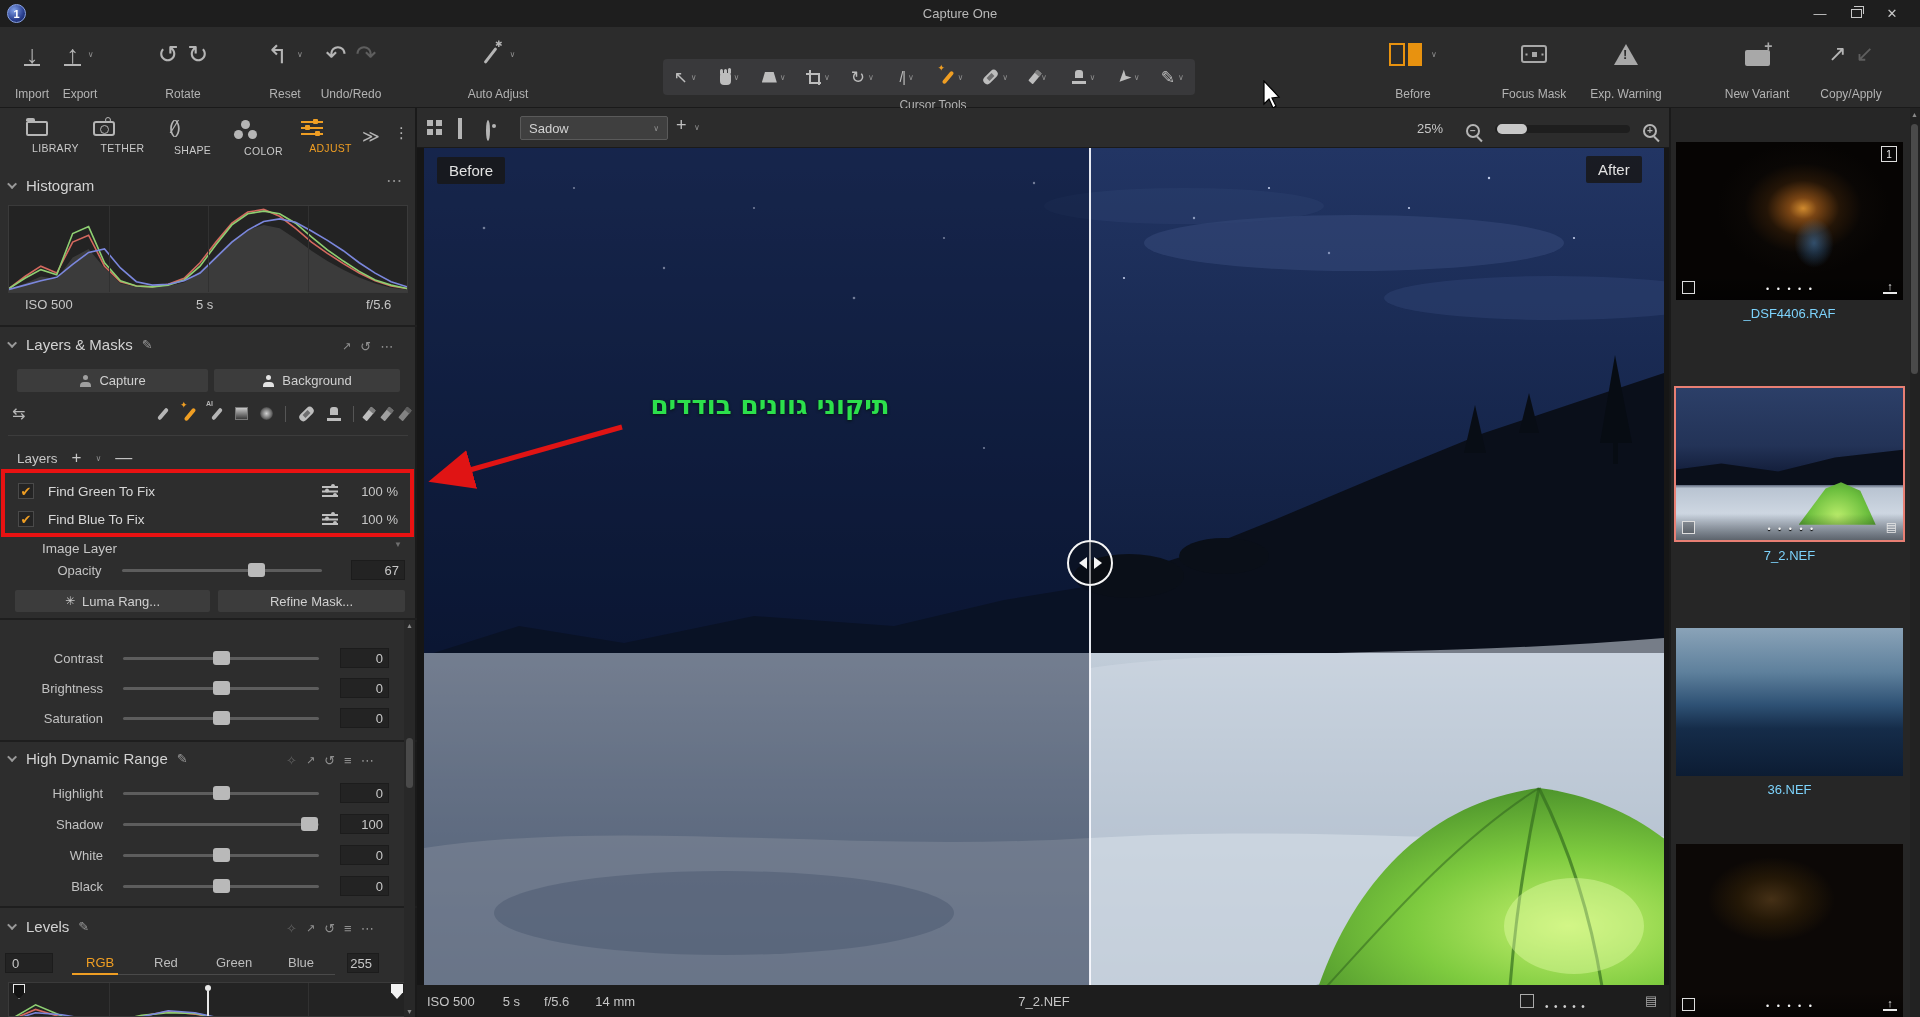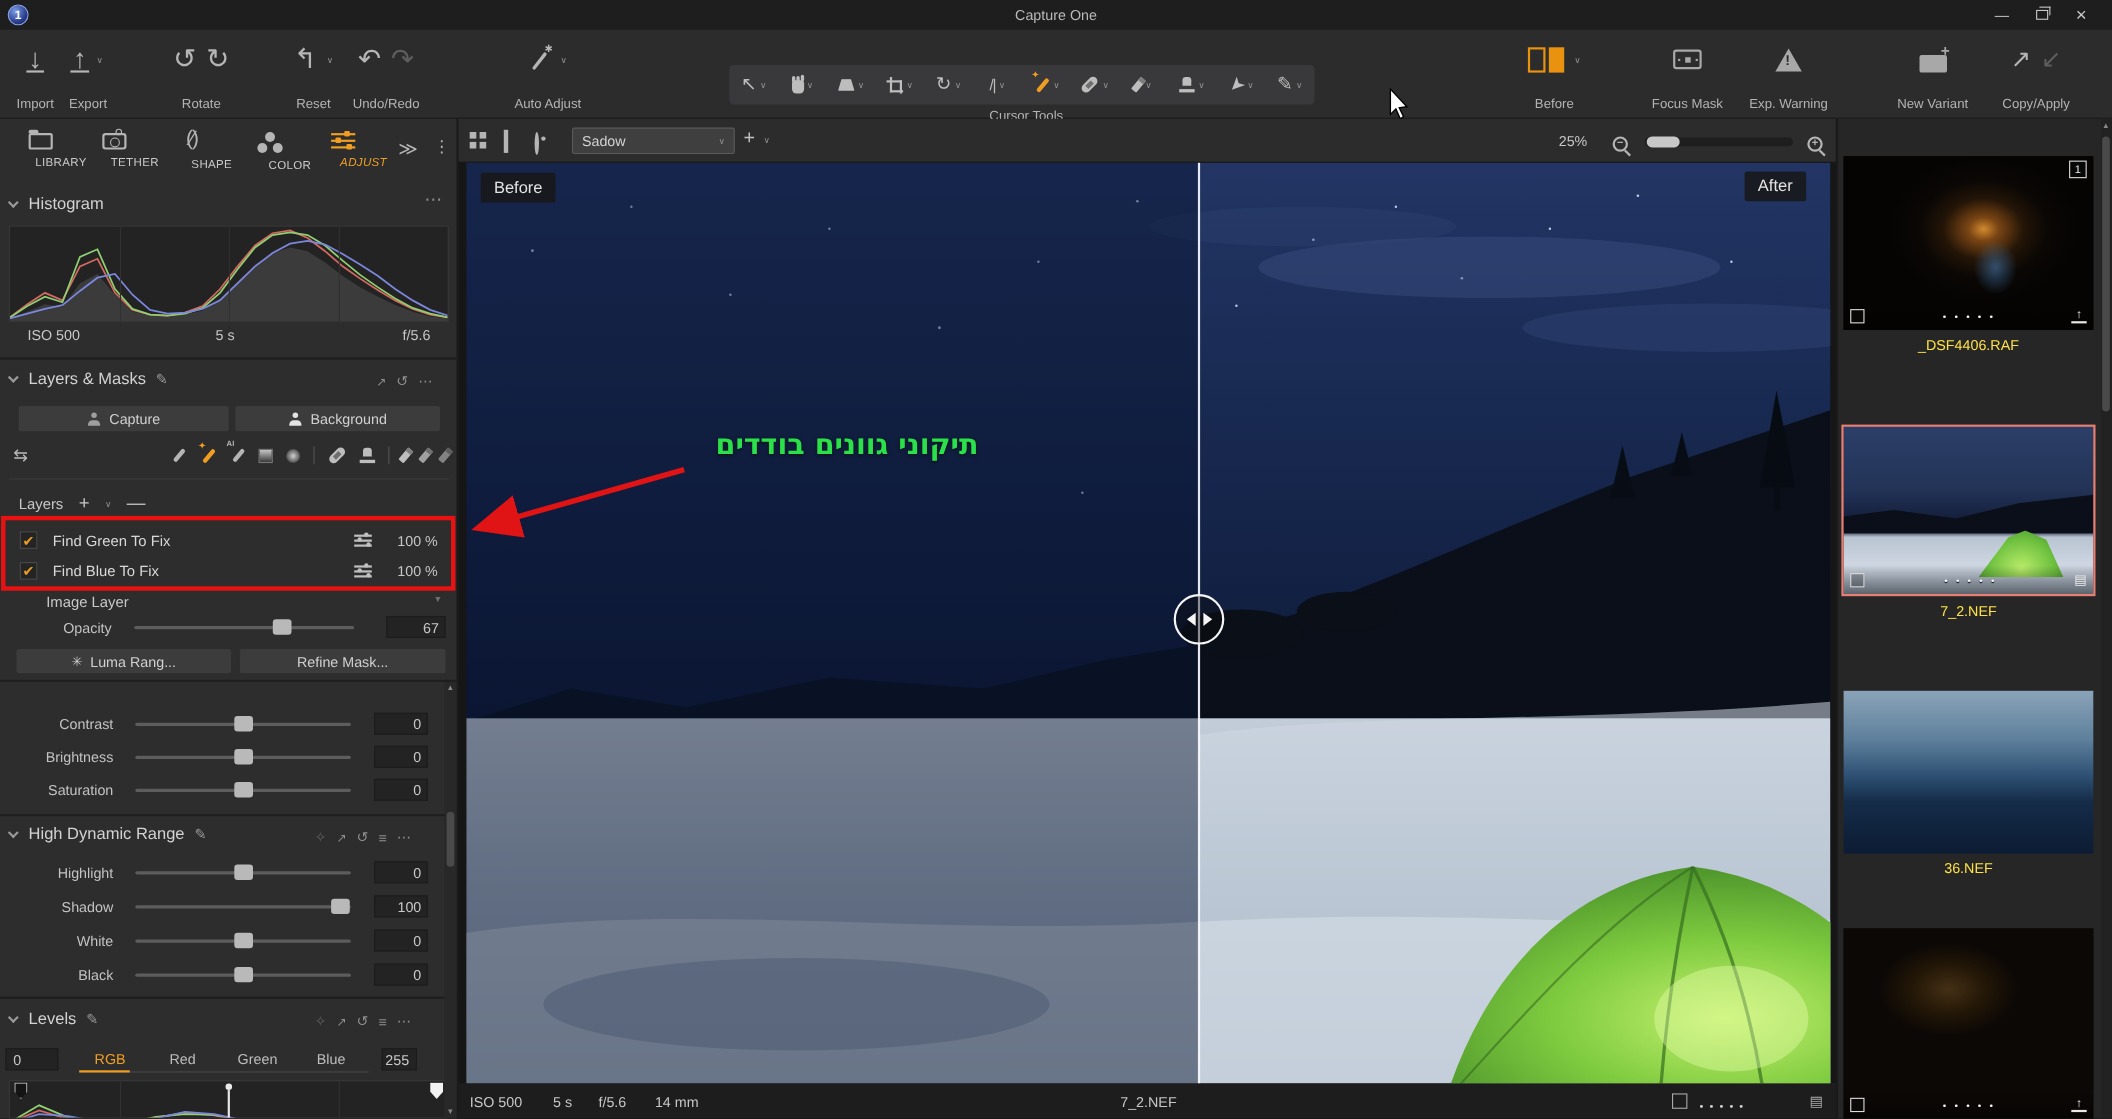--- a/index.html
+++ b/index.html
@@ -60,21 +60,21 @@
   .i-warn{width:0;height:0;border-left:12px solid transparent;border-right:12px solid transparent;border-bottom:21px solid #a8a8a8;position:relative;}
   .i-warn::after{content:"!";position:absolute;left:-3px;top:3px;color:#2c2c2c;font-weight:bold;font-size:13px;}
   .i-newv{width:25px;height:16px;background:#a8a8a8;border-radius:2px;position:relative;margin-top:7px;}
   .i-newv::after{content:"+";position:absolute;top:-12px;right:-3px;color:#a8a8a8;font-size:14px;font-weight:bold;}
   #mouse-cursor{left:1262px;top:80px;}
 
   
   #left-panel{left:0;top:108px;width:417px;height:909px;background:#2d2d2d;border-right:2px solid #1a1a1a;}
   .ptab{position:absolute;top:8px;width:62px;display:flex;flex-direction:column;align-items:center;gap:6px;}
   .ptab .tlbl{font-size:10.5px;color:#c9c9c9;letter-spacing:.3px;padding-left:37px;}
-  .ptab.active .tlbl{color:#ef9e23;font-style:italic;}
+  .ptab.active .tlbl{color:#ef9e23;}
   .i-folder{width:22px;height:15px;border:2px solid #b5b5b5;border-radius:2px;position:relative;margin-top:5px;}
   .i-folder::before{content:"";position:absolute;left:-2px;top:-5px;width:9px;height:3px;background:#b5b5b5;border-radius:2px 2px 0 0;}
   .i-camera{width:22px;height:15px;border:2px solid #b5b5b5;border-radius:3px;position:relative;margin-top:5px;}
   .i-camera::before{content:"";position:absolute;right:2px;top:-6px;width:4px;height:4px;border:1.5px solid #b5b5b5;border-radius:50%;}
   .i-camera::after{content:"";position:absolute;left:5px;top:2px;width:7px;height:7px;border:1.5px solid #b5b5b5;border-radius:50%;}
   .i-shape{font-size:19px;color:#b5b5b5;letter-spacing:-2px;}
   .i-color{width:9px;height:9px;background:#b5b5b5;border-radius:50%;margin-top:4px;box-shadow:-7px 10px 0 #b5b5b5,7px 10px 0 #b5b5b5;margin-bottom:10px;}
   .i-adjust{position:relative;width:22px;height:16px;margin-top:4px;}
   .i-adjust::before{content:"";position:absolute;left:0;top:1px;width:22px;height:2px;background:#ef9e23;box-shadow:0 6px 0 #ef9e23,0 12px 0 #ef9e23;}
   .i-adjust::after{content:"";position:absolute;left:12px;top:-1px;width:5px;height:5px;background:#ef9e23;border-radius:1px;box-shadow:-8px 6px 0 #ef9e23,2px 12px 0 #ef9e23;}
@@ -146,21 +146,21 @@
   .t2{background:linear-gradient(180deg,#2c3f68 0%,#233357 38%,#141f3c 55%,#0e1830 62%,#b9c4d2 66%,#cdd6e1 82%,#a9b6c6 100%);}
   .t2 .hill{position:absolute;left:0;top:38%;width:100%;height:26%;background:#0a0f1a;clip-path:polygon(0 60%,20% 45%,45% 65%,70% 30%,100% 10%,100% 100%,0 100%);}
   .t2 .tent{position:absolute;left:54%;top:62%;width:34%;height:28%;background:radial-gradient(ellipse at 50% 80%,#b9ec6a 0%,#6cbf3e 55%,#3c7d24 100%);clip-path:polygon(0 100%,35% 15%,55% 0,80% 20%,100% 100%);}
   .t3{background:linear-gradient(180deg,#8aa3b8 0%,#5e809c 30%,#2e5174 52%,#152c49 68%,#0c1c33 100%);}
   .t4{background:radial-gradient(ellipse 40% 35% at 42% 32%,#453016 0%,#241807 35%,#0c0806 70%),#0b0908;}
   .toverlay{position:absolute;left:0;right:0;bottom:0;height:26px;background:linear-gradient(180deg,transparent,rgba(0,0,0,.45));display:flex;align-items:center;padding:0 6px;}
   .tcheck{width:13px;height:13px;border:1.5px solid #ddd;background:rgba(20,20,20,.25);}
   .tdots{flex:1;text-align:center;}
   .tdots::before{content:"•   •   •   •   •";font-size:9px;color:#f2f2f2;white-space:pre;text-shadow:0 1px 1px #000;}
   .i-upl{position:relative;width:14px;height:13px;color:#e8e8e8;font-size:11px;text-align:center;line-height:10px;border-bottom:2px solid #e8e8e8;}
-  .tlabel{position:absolute;left:5px;width:227px;text-align:center;font-size:13px;color:#fde047;}
+  .tlabel{position:absolute;left:5px;width:227px;text-align:center;font-size:13px;color:#7dd3fc;}
   .badge1{position:absolute;right:6px;top:4px;width:16px;height:16px;border:1.5px solid #ddd;background:rgba(10,10,10,.6);color:#eee;font-size:10px;display:flex;align-items:center;justify-content:center;}
   .scroll-thumb{background:#4a4a4a;border-radius:4px;}
 </style>
 </head>
 <body>
 
 <div id="app">
 
   <div id="logo" class="abs">1</div>
   <div id="win-title" class="abs">Capture One</div>

